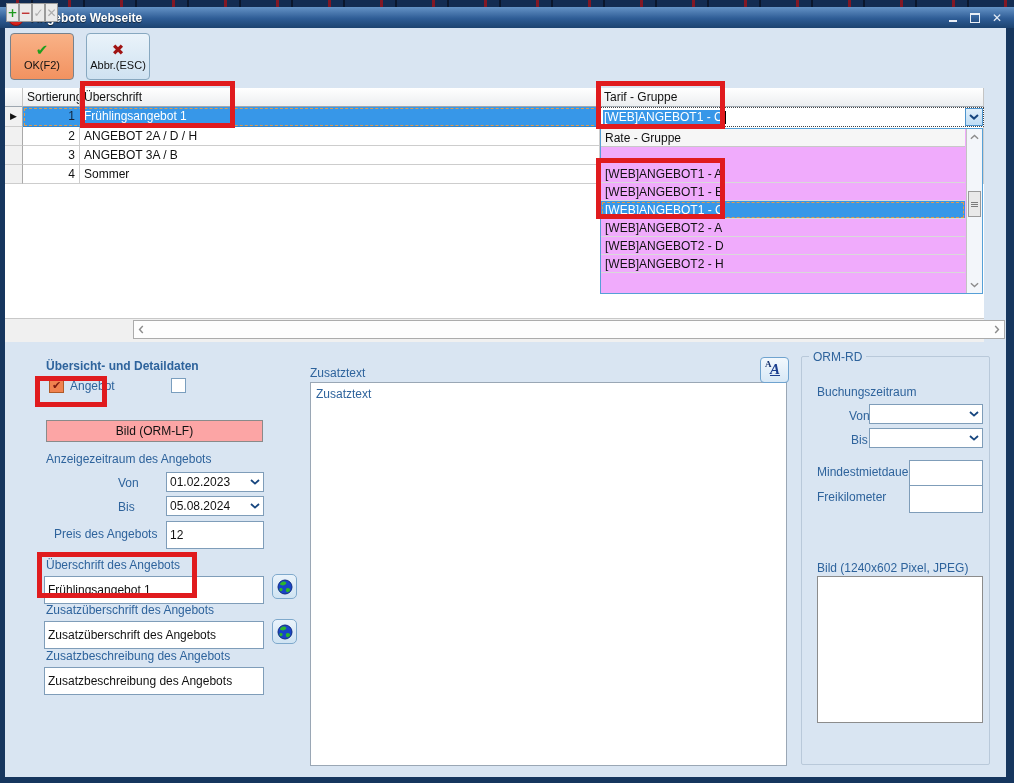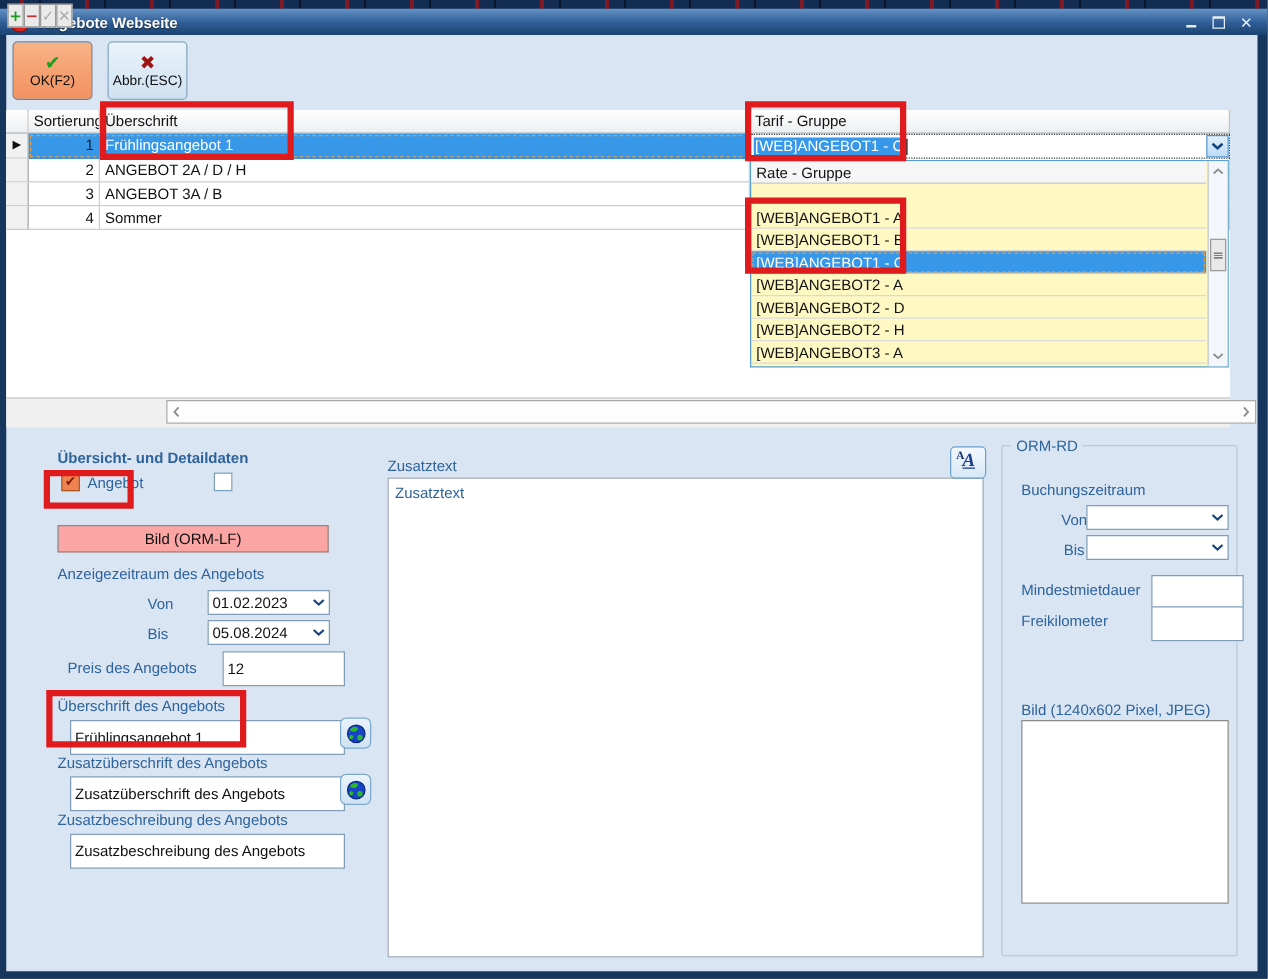--- a/index.html
+++ b/index.html
@@ -47,21 +47,21 @@
     outline-offset:-2px;pointer-events:none;}
   .pointer{color:#111;font:9px "DejaVu Sans",sans-serif;padding-top:4px;text-align:center;}
   
   .editor{position:absolute;left:600px;top:107px;width:384px;height:20px;background:#fff;
     border:1px dotted #444;box-sizing:border-box;display:flex;align-items:center;padding-left:2px;}
   .seltext{background:#3797E8;color:#fff;padding:0 1px;}
   .caret{display:inline-block;width:1px;height:13px;background:#000;margin-left:1px;}
   .dropbtn{margin-left:auto;width:18px;height:18px;background:linear-gradient(#E2F0FB,#BDDCF5);
     border:1px solid #4D94CE;box-sizing:border-box;display:flex;align-items:center;justify-content:center;cursor:pointer;}
   
-  .list{position:absolute;left:600px;top:128px;width:383px;height:166px;background:#fef9c3;
+  .list{position:absolute;left:600px;top:128px;width:383px;height:166px;background:#f0abfc;
     border:1px solid #56A0D7;box-sizing:border-box;z-index:30;}
   .li{position:absolute;left:0;width:364px;height:18px;box-sizing:border-box;border-bottom:1px solid #D9D9D9;
     color:#111;padding:2px 0 0 4px;white-space:nowrap;overflow:hidden;cursor:pointer;}
   .li-head{background:#F6F6F6;border-bottom:1px solid #C8C8C8;}
   .li-sel{background:#3797E8;color:#fff;outline:1px dashed #E09A4A;outline-offset:-2px;}
   .vsb{position:absolute;right:0;top:0;width:16px;height:164px;background:#F3F6FA;border-left:1px solid #C3C3C3;box-sizing:border-box;}
   .vsb-btn{position:absolute;left:0;width:15px;height:16px;display:flex;align-items:center;justify-content:center;cursor:pointer;}
   .vsb-thumb{position:absolute;left:1px;top:62px;width:13px;height:26px;background:#E9E9E9;border:1px solid #9A9A9A;
     box-sizing:border-box;display:flex;align-items:center;justify-content:center;cursor:pointer;}
   .grip{width:7px;height:5px;background:repeating-linear-gradient(#7C7C7C 0 1px,transparent 1px 2px);}
@@ -70,21 +70,21 @@
   .navbtn{position:absolute;top:3px;width:13px;height:19px;background:#EAEAEA;border:1px solid #9A9A9A;
     box-sizing:border-box;display:flex;align-items:center;justify-content:center;
     font:bold 12px "DejaVu Sans",sans-serif;cursor:pointer;}
   .navbtn.dis{color:#ABABAB;}
   .hscroll{position:absolute;left:133px;top:320px;width:872px;height:19px;background:#FDFDFD;
     border:1px solid #ABABAB;box-sizing:border-box;z-index:5;}
   .hs-btn{position:absolute;top:0;width:14px;height:17px;display:flex;align-items:center;justify-content:center;cursor:pointer;}
   
   .lbl{position:absolute;color:#2E639C;white-space:nowrap;}
   .inp{position:absolute;background:#fff;border:1px solid #7F9DB9;box-sizing:border-box;
-    font:12px "Liberation Sans",sans-serif;color:#111;padding:13px 3px;margin-left:12px;}
+    font:12px "Liberation Sans",sans-serif;color:#111;padding:13px 3px;}
   .combo{position:absolute;background:#fff;border:1px solid #7F9DB9;box-sizing:border-box;display:flex;
     align-items:center;color:#111;padding-left:3px;cursor:pointer;}
   .combo .chev{margin-left:auto;margin-right:3px;display:flex;align-items:center;}
   .cb{position:absolute;width:15px;height:15px;box-sizing:border-box;border:1px solid #7A9EBE;background:#fff;
     display:flex;align-items:center;justify-content:center;cursor:pointer;}
   .cb.checked{background:#F0824F;border:1px solid #B05A28;color:#7C1A10;font:bold 11px "DejaVu Sans",sans-serif;}
   .pbtn{position:absolute;background:#fca5a5;border:1px solid #8A8A8A;box-sizing:border-box;color:#111;
     display:flex;align-items:center;justify-content:center;cursor:pointer;}
   .globe{position:absolute;width:23px;height:23px;border-radius:5px;border:1px solid #7FA9CC;
     background:linear-gradient(#EAF3FB,#CFE3F2);display:flex;align-items:center;justify-content:center;cursor:pointer;}
@@ -173,21 +173,20 @@
   </div>
 
   <div class="list">
     <div class="li li-head" style="top:0;">Rate - Gruppe</div>
     <div class="li" style="top:36px;">[WEB]ANGEBOT1 - A</div>
     <div class="li" style="top:54px;">[WEB]ANGEBOT1 - B</div>
     <div class="li li-sel" style="top:72px;">[WEB]ANGEBOT1 - C</div>
     <div class="li" style="top:90px;">[WEB]ANGEBOT2 - A</div>
     <div class="li" style="top:108px;">[WEB]ANGEBOT2 - D</div>
     <div class="li" style="top:126px;">[WEB]ANGEBOT2 - H</div>
-    <div class="li" style="top:144px;">[WEB]ANGEBOT3 - A</div>
     <div class="vsb">
       <div class="vsb-btn" style="top:0;">
         <svg width="9" height="6" viewBox="0 0 10 6">
             <path d="M1 5l4-3.6L9 5" stroke="#8C8C8C" stroke-width="1.6" fill="none"></path>
           </svg>
       </div>
       <div class="vsb-thumb">
           <span class="grip"></span>
         </div>
       <div class="vsb-btn" style="bottom:0;top:auto;">

